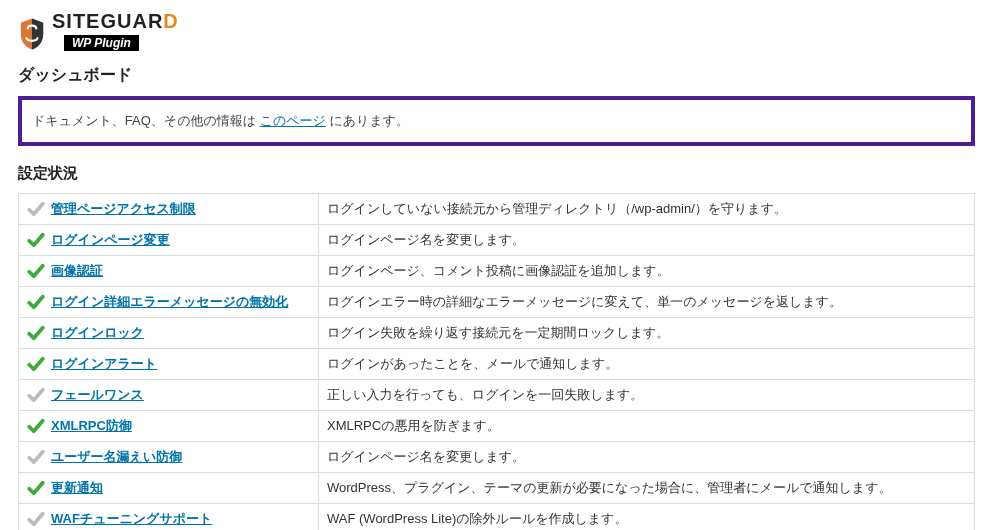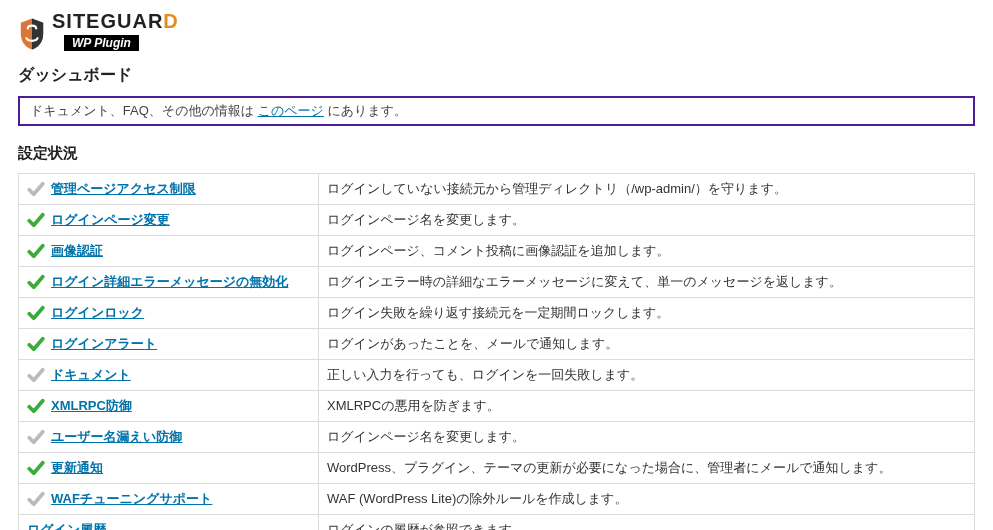--- a/index.html
+++ b/index.html
@@ -18,21 +18,21 @@
   .logo-text { font-size: 20px; font-weight: 700; letter-spacing: 1px; color: #222; }
   .logo-text .d { color: #e28c1f; }
   .logo-sub {
     display: inline-block; background: #000; color: #fff;
     font-size: 12px; font-weight: 700; padding: 1px 8px;
     margin-top: 2px; font-style: italic; margin-left: 12px;
   }
   .logo-stack { display: flex; flex-direction: column; align-items: flex-start; }
   h2.page-title { font-size: 16px; font-weight: 700; margin: 8px 0 10px 0; color: #222; }
   .info-box {
-    border: 2px solid #4c1d95; background: #fff; padding: 4px 10px;
+    border: 4px solid #4c1d95; background: #fff; padding: 12px 10px;
     font-size: 13px; color: #444; margin-bottom: 18px;
   }
   .info-box a { color: #0073aa; text-decoration: underline; }
   h3.section-title { font-size: 15px; font-weight: 700; margin: 4px 0 10px 0; color: #222; }
   table.settings {
     width: 100%; border-collapse: collapse; table-layout: fixed;
   }
   table.settings td {
     border: 1px solid #dcdcdc; padding: 6px 8px; vertical-align: middle;
     font-size: 13px;
@@ -152,21 +152,21 @@
         <td class="desc-cell">ログインがあったことを、メールで通知します。</td>
       </tr>
       <tr>
         <td class="name-cell">
           <div class="name-cell-inner">
             <span class="check-icon">
               <svg viewBox="0 0 24 24">
                 <path d="M3 13 L9 19 L21 5" stroke="#bbbbbb" stroke-width="5" fill="none" stroke-linecap="round" stroke-linejoin="round"></path>
               </svg>
             </span>
-            <a href="#" class="feature-link">ドキュメント</a>
+            <a href="#" class="feature-link">フェールワンス</a>
           </div>
         </td>
         <td class="desc-cell">正しい入力を行っても、ログインを一回失敗します。</td>
       </tr>
       <tr>
         <td class="name-cell">
           <div class="name-cell-inner">
             <span class="check-icon">
               <svg viewBox="0 0 24 24">
                 <path d="M3 13 L9 19 L21 5" stroke="#3bab3b" stroke-width="5" fill="none" stroke-linecap="round" stroke-linejoin="round"></path>

